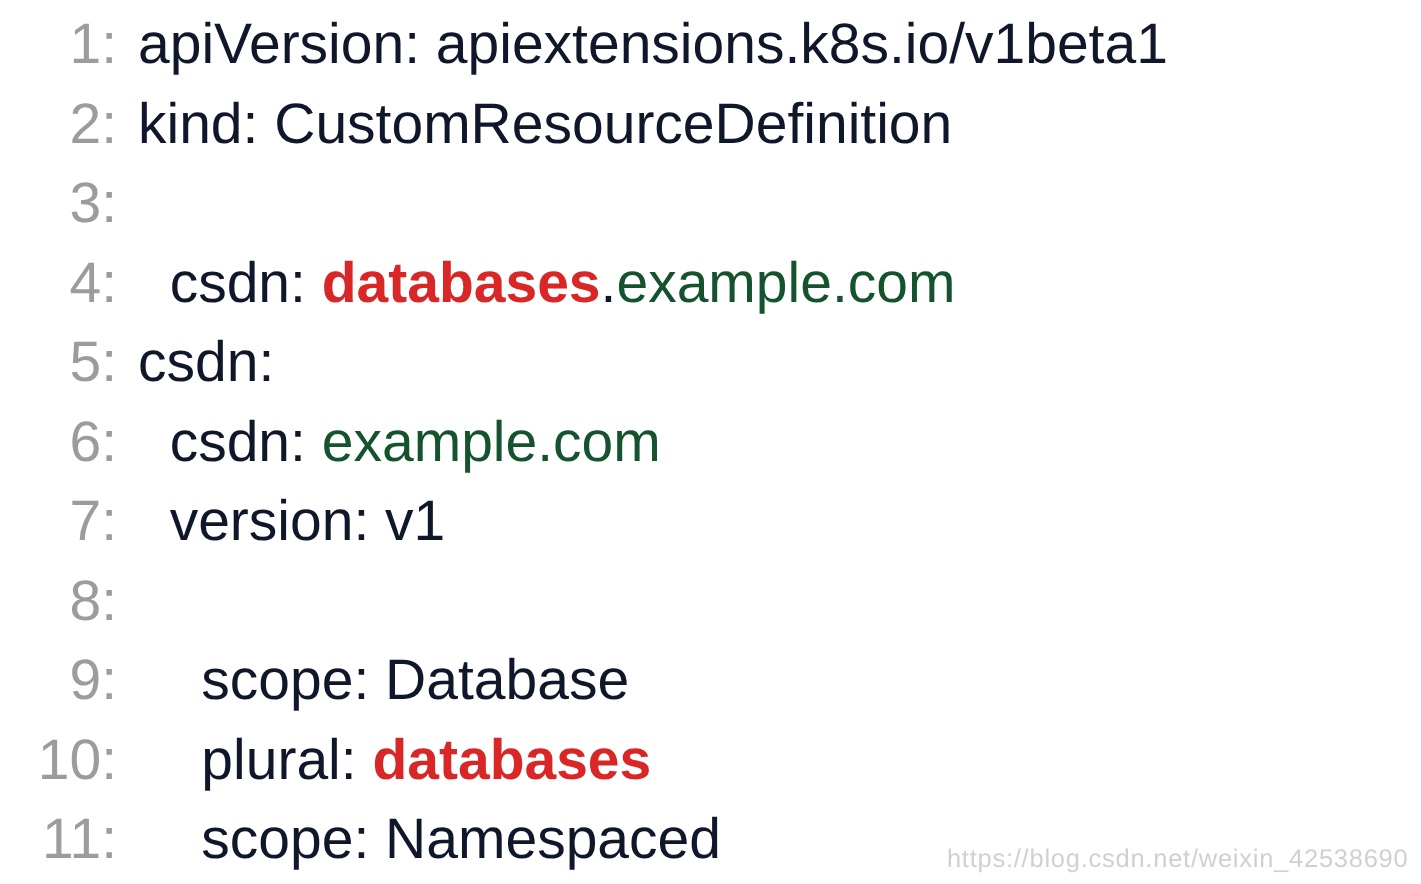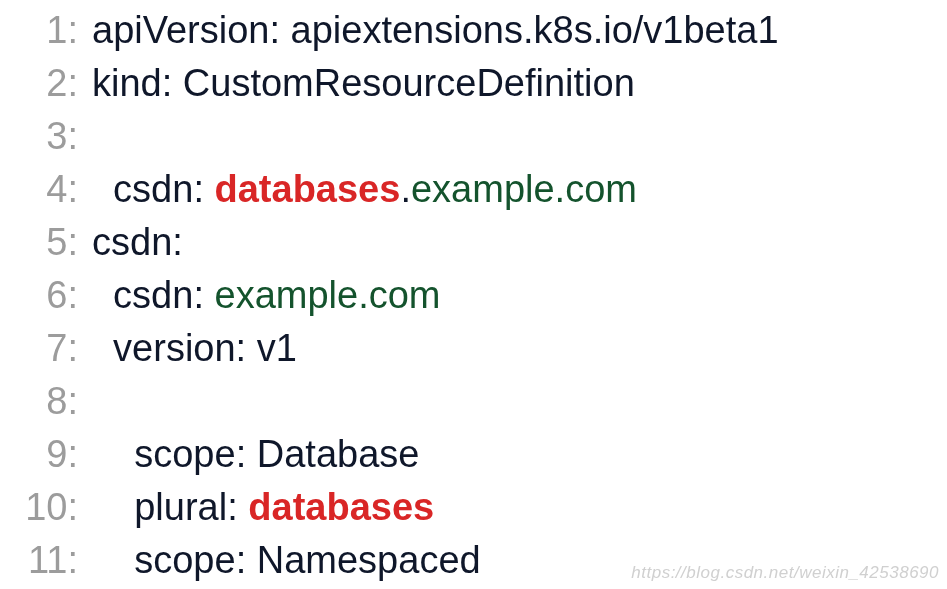--- a/index.html
+++ b/index.html
@@ -43,21 +43,20 @@
     color: #14532d;
   }
   .watermark {
     position: absolute;
     right: 8px;
     bottom: 6px;
     font-family: Arial, sans-serif;
     font-size: 17px;
     color: #d0d0d0;
     letter-spacing: 0.5px;
-    font-style: italic;
   }
 </style>
 </head>
 <body>
 
 <div class="code" id="code-container">
     <div class="line"><span class="ln">1:</span><span><span class="txt">apiVersion: apiextensions.k8s.io/v1beta1</span></span></div>
     <div class="line"><span class="ln">2:</span><span><span class="txt">kind: CustomResourceDefinition</span></span></div>
     <div class="line"><span class="ln">3:</span></div>
     <div class="line"><span class="ln">4:</span><span><span class="txt">  csdn: </span><span class="red">databases</span><span class="txt">.</span><span class="blue">example.com</span></span></div>

